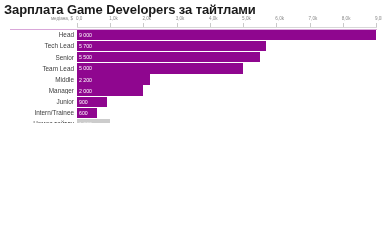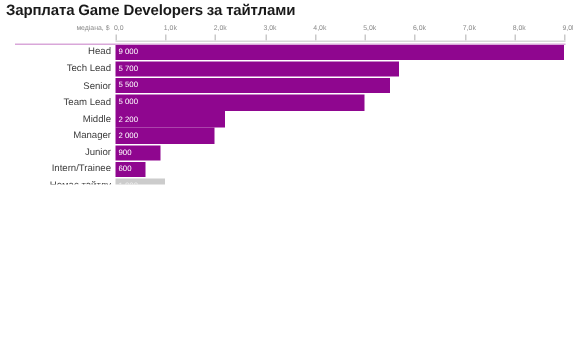--- a/index.html
+++ b/index.html
@@ -12,21 +12,21 @@
   }
   #chart-root {
     position: relative;
     width: 382px;
     height: 123px;
     background: #ffffff;
   }
   #chart-title {
     position: absolute;
     left: 4px; top: 2px;
-    font-size: 10px;
+    font-size: 13px;
     font-weight: bold;
     color: #1a1a1a;
     letter-spacing: -0.1px;
     white-space: nowrap;
   }
   
   #axis-label-median {
     position: absolute;
     right: 309px;
     top: 16px;

